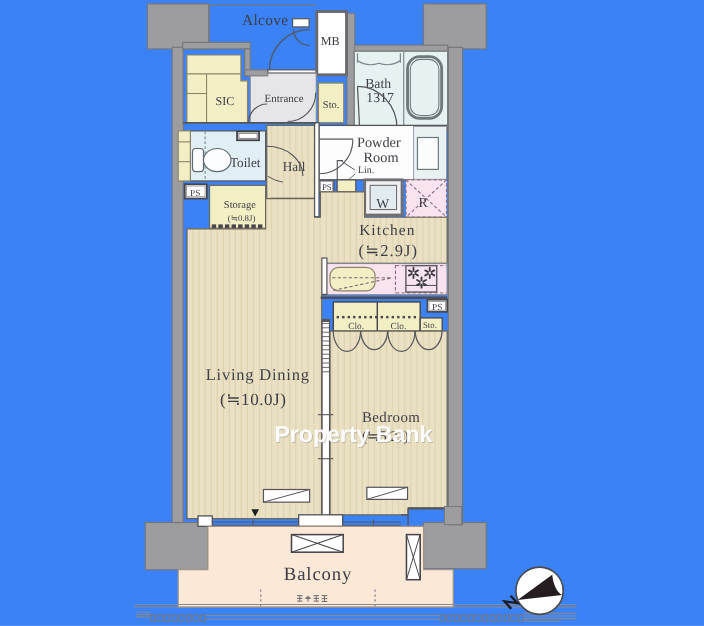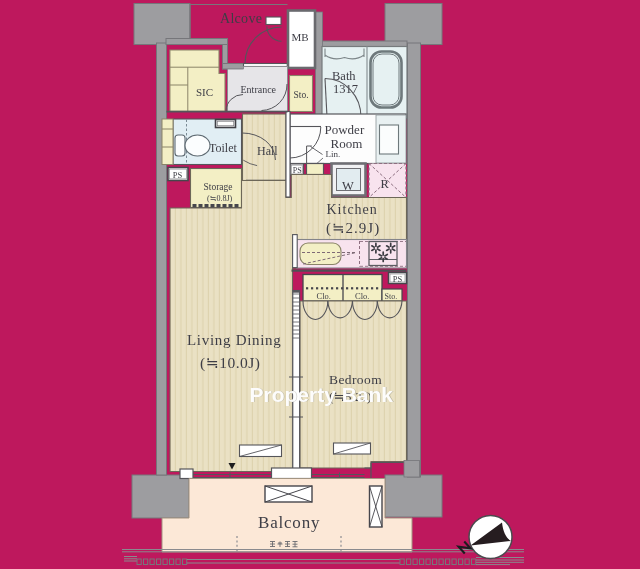--- a/index.html
+++ b/index.html
@@ -1,16 +1,16 @@
 <!DOCTYPE html>
 <html><head>
 <meta charset="utf-8">
 <style>
   html,body{margin:0;padding:0;background:#ffffff;}
-  .wrap{width:640px;height:569px;position:relative;overflow:hidden;background:#be185d;}
+  .wrap{width:640px;height:569px;position:relative;overflow:hidden;background:#3b82f6;}
   svg{display:block;}
   text{font-family:"Liberation Serif", serif;fill:#3e3e46;}
 </style>
 </head>
 <body>
 
 <div class="wrap">
 <svg width="640" height="569" viewBox="0 0 640 569" xmlns="http://www.w3.org/2000/svg">
 <defs>
   <pattern id="wood" width="5.5" height="8" patternUnits="userSpaceOnUse">

